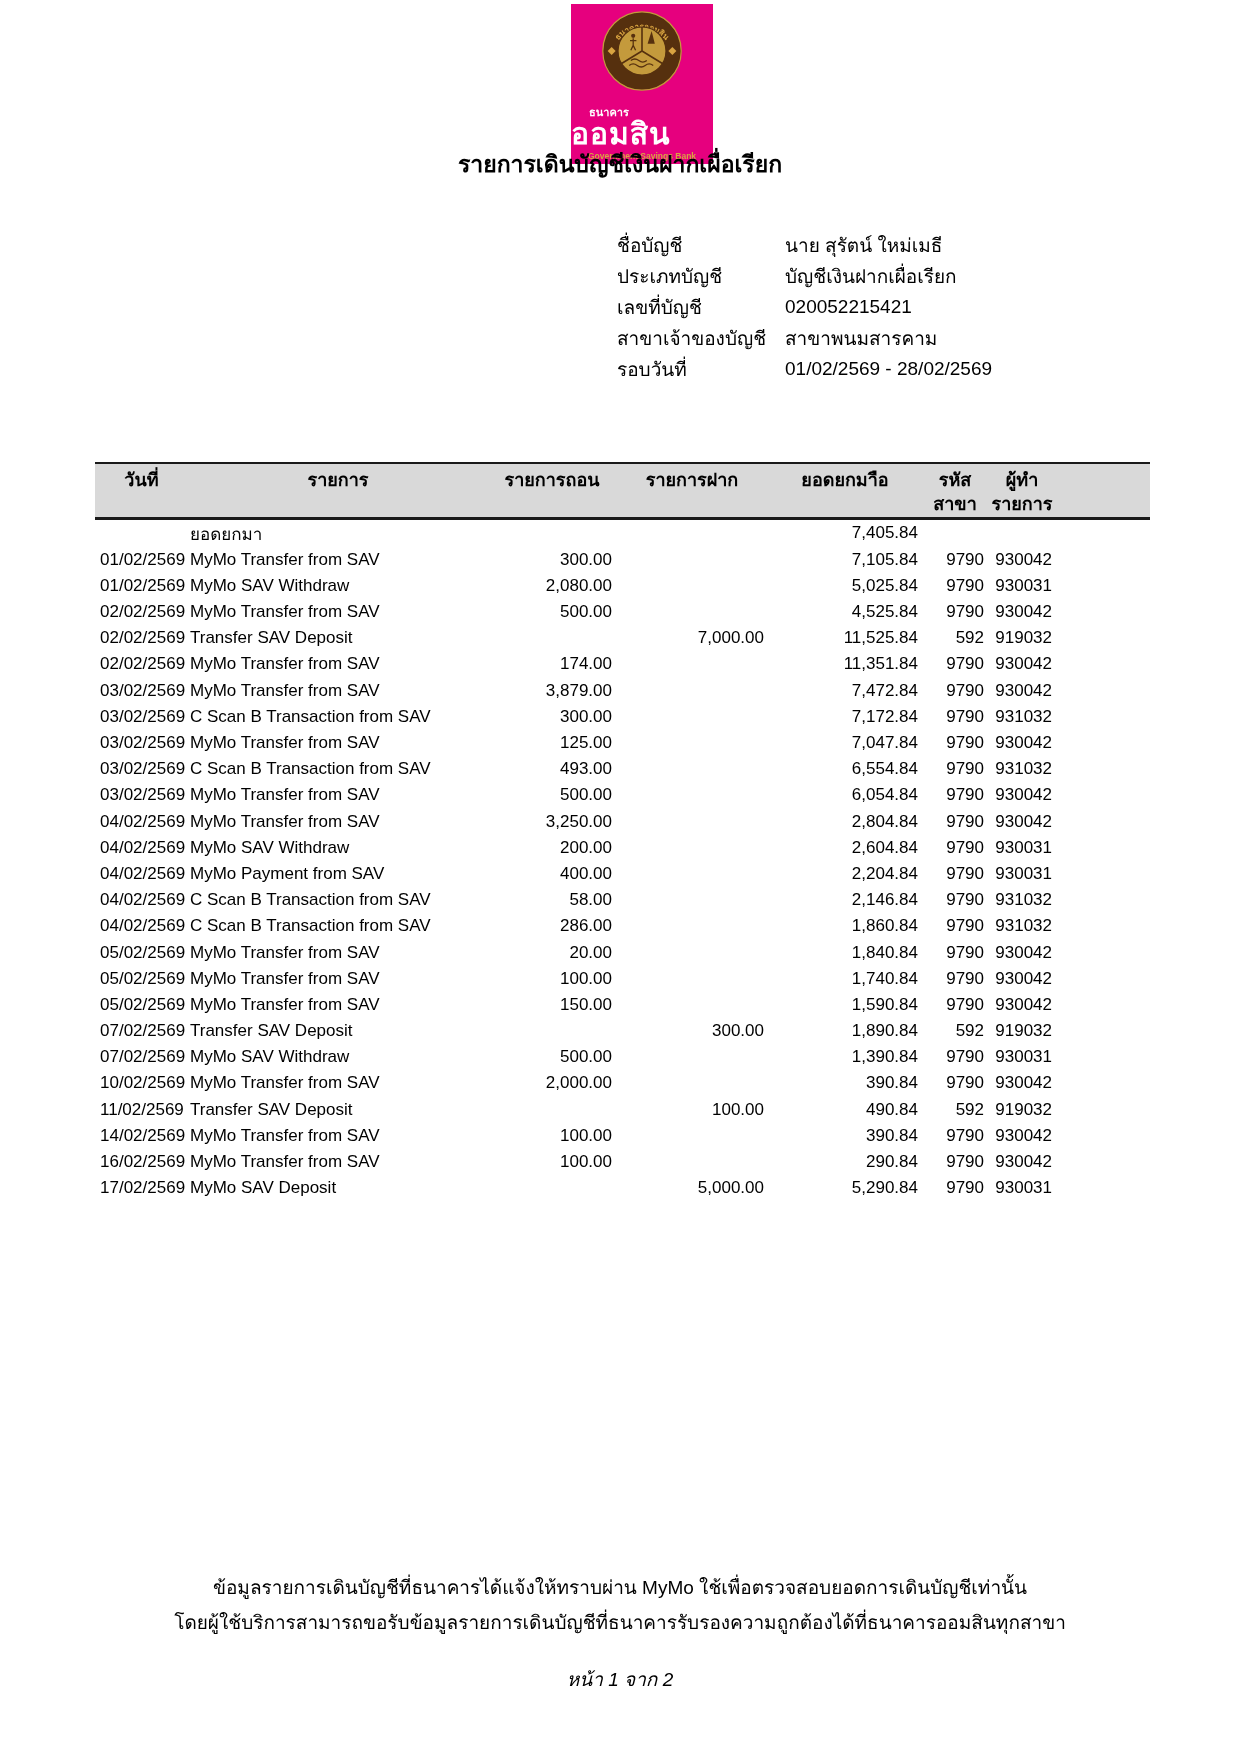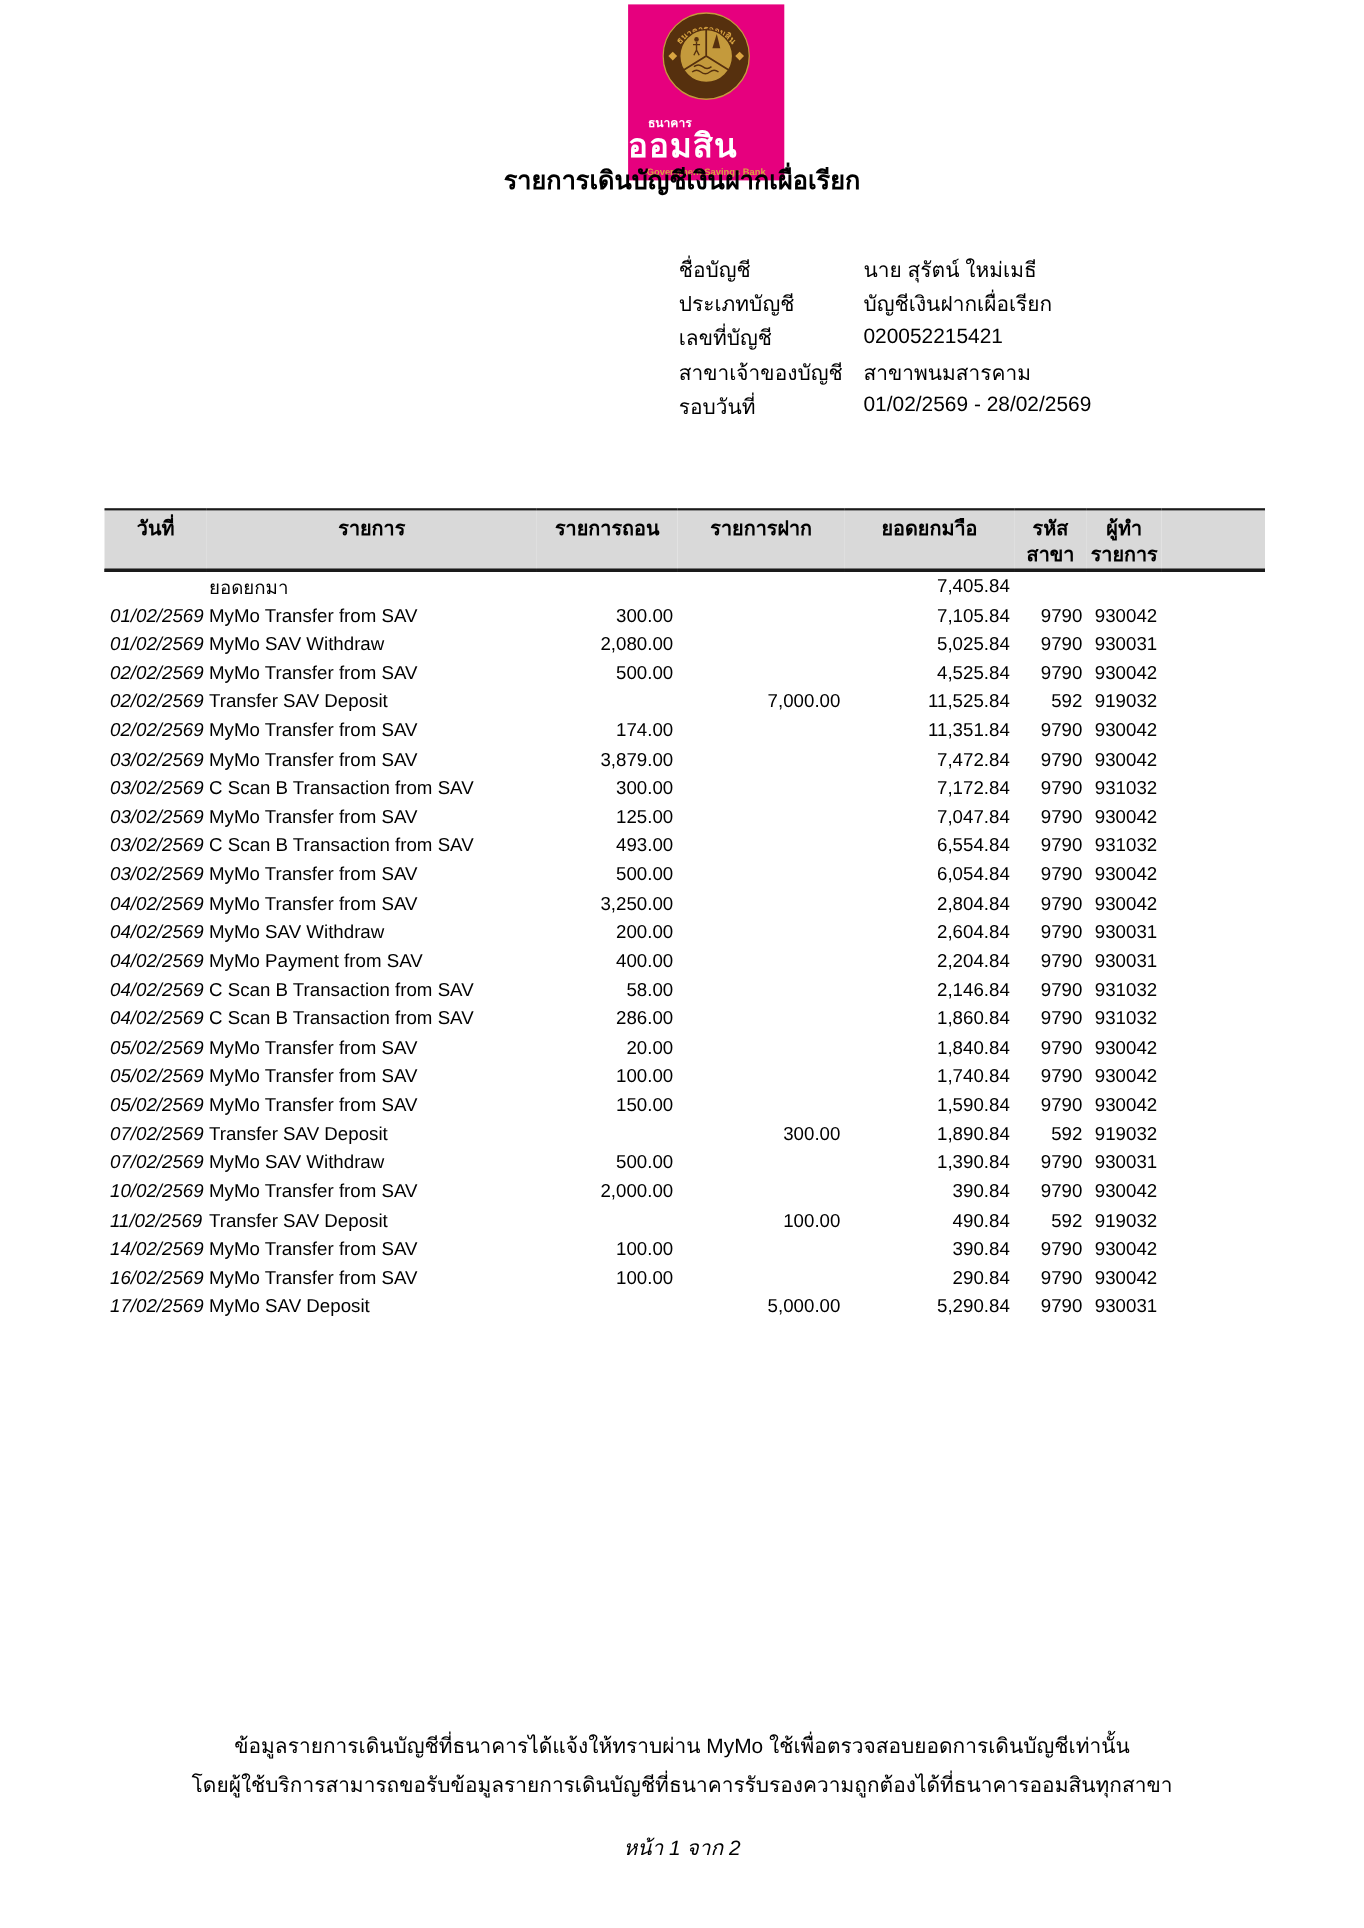--- a/index.html
+++ b/index.html
@@ -39,21 +39,21 @@
   .stmt{position:absolute;left:95px;top:462px;width:1055px;
         border-collapse:collapse;table-layout:fixed;font-size:17px;}
   .stmt col.c0{width:93px;} .stmt col.c1{width:300px;} .stmt col.c2{width:128px;}
   .stmt col.c3{width:152px;} .stmt col.c4{width:154px;} .stmt col.c5{width:66px;}
   .stmt col.c6{width:68px;} .stmt col.c7{width:94px;}
   .stmt thead tr{background:var(--header-gray);}
   .stmt thead th{border-top:2px solid #1a1a1a;border-bottom:3px solid #1a1a1a;
         height:53px;vertical-align:top;padding-top:4px;font-size:18px;font-weight:bold;
         text-align:center;line-height:1.35;}
   .stmt tbody td{height:26.2px;padding:0;white-space:nowrap;overflow:hidden;vertical-align:middle;}
-  .stmt tbody td.c0{padding-left:5px;text-align:left;font-style:italic;}
+  .stmt tbody td.c0{padding-left:5px;text-align:left;}
   .stmt tbody td.c1{padding-left:2px;text-align:left;}
   .stmt tbody td.c2,.stmt tbody td.c3,.stmt tbody td.c4,
   .stmt tbody td.c5,.stmt tbody td.c6{text-align:right;padding-right:4px;}
   .stmt tbody td.c7{text-align:left;}
 
   
   .footer-note{position:absolute;left:0;width:100%;text-align:center;font-size:19px;}
   .fn1{top:1572px;} .fn2{top:1607px;} .fn3{top:1664px;font-style:italic;}
 </style>
 </head>

